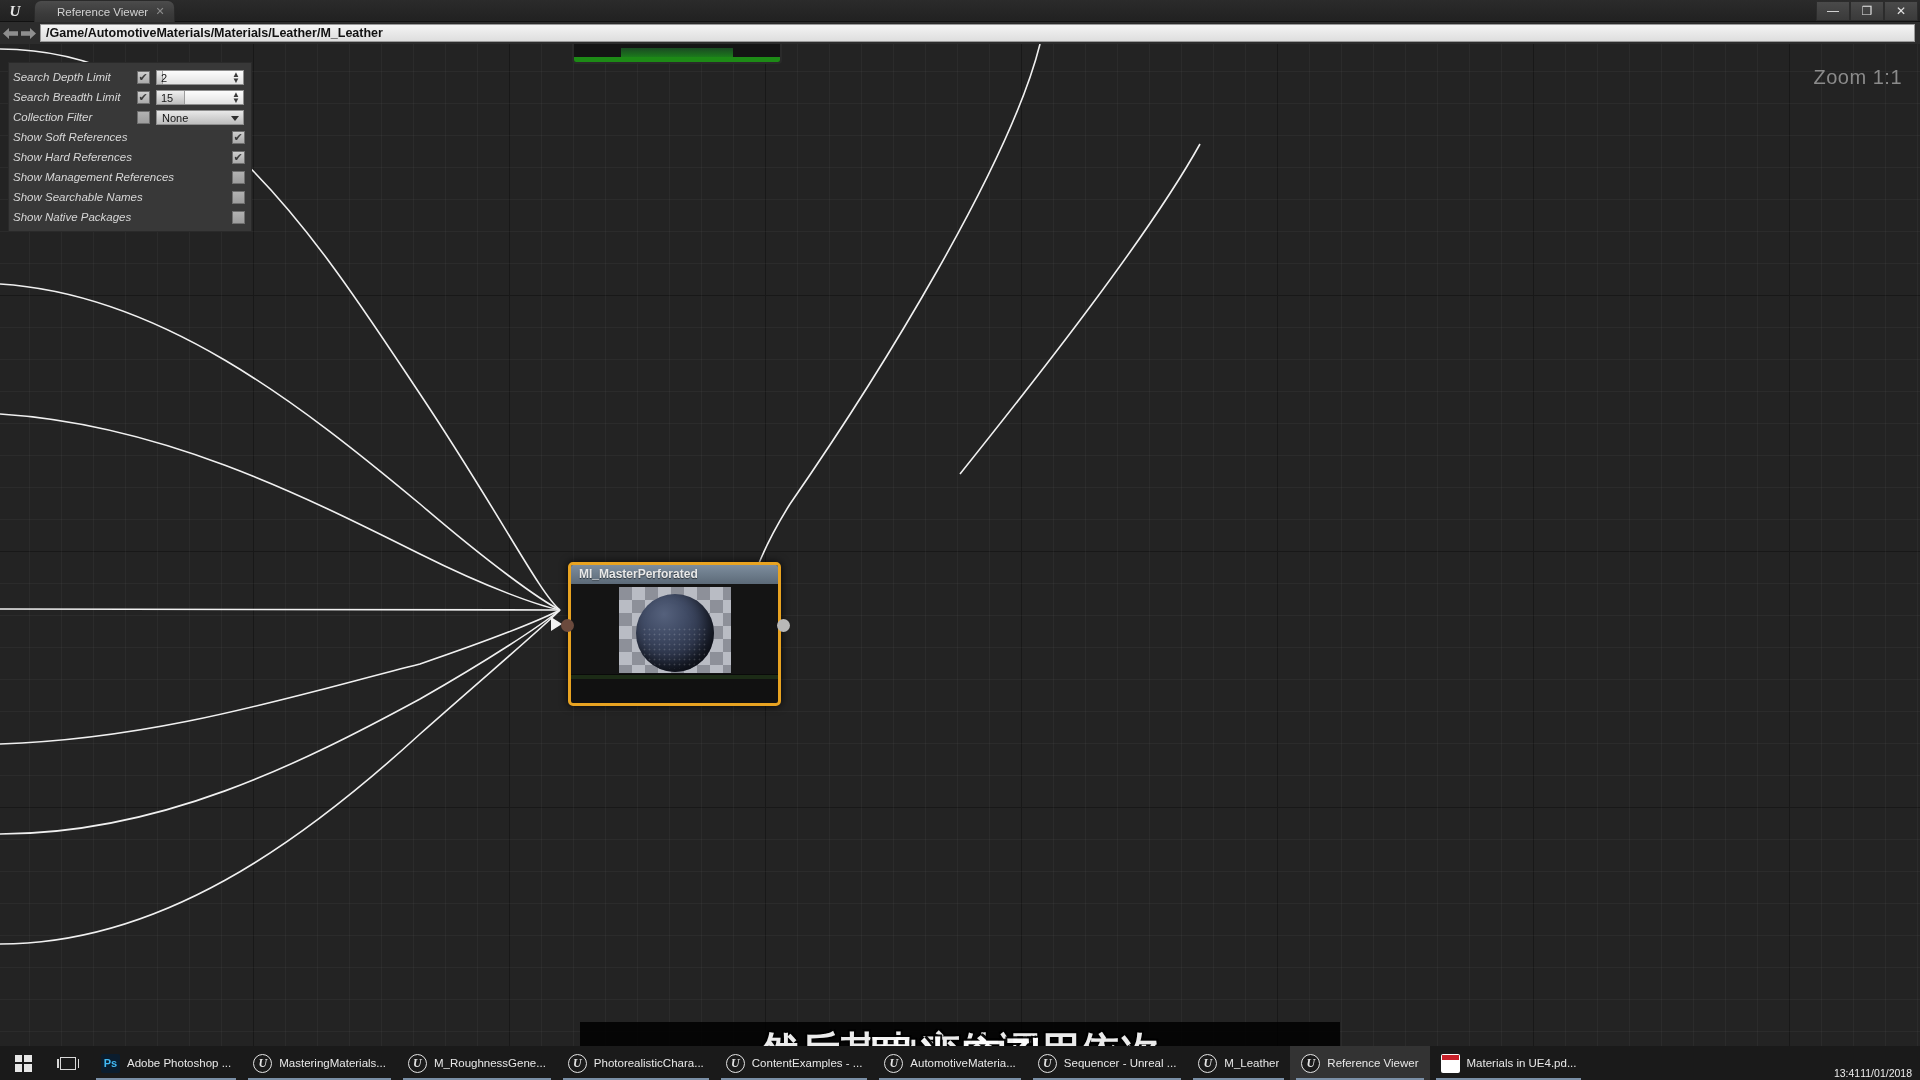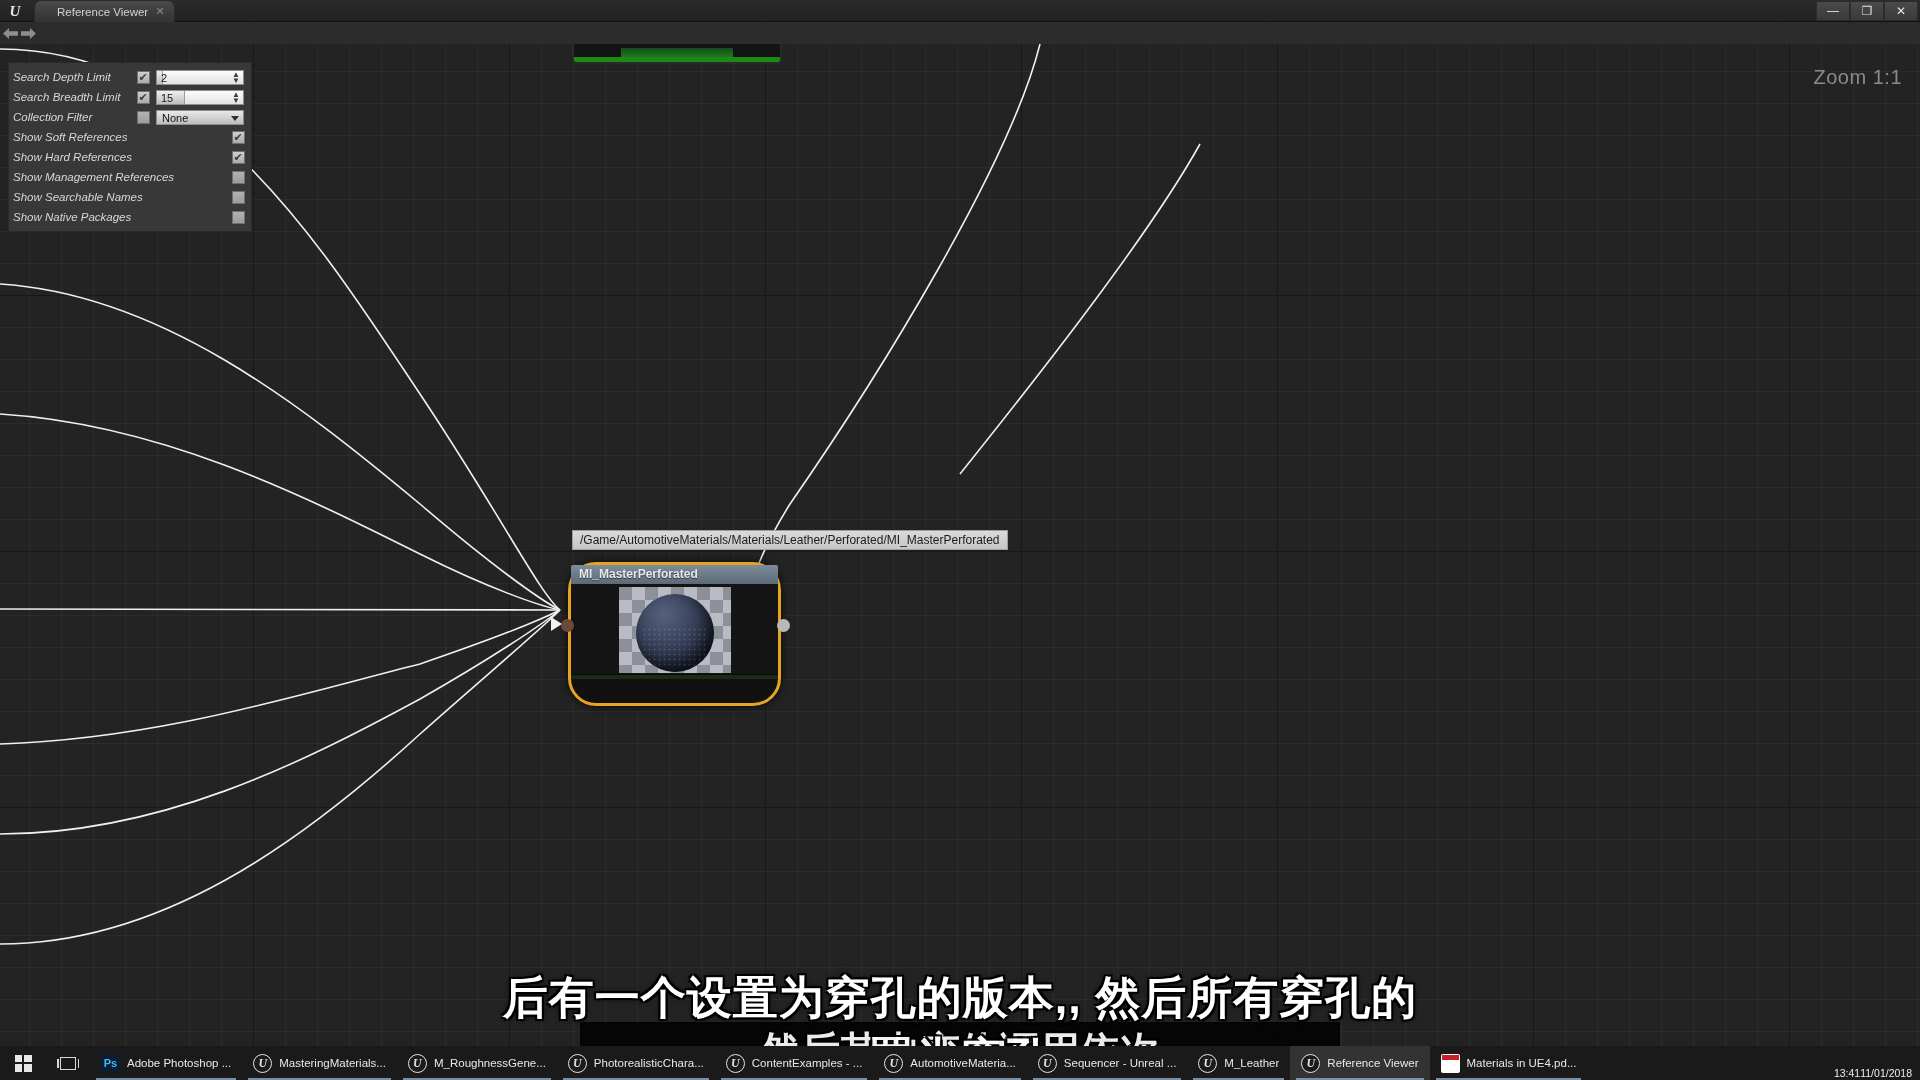--- a/index.html
+++ b/index.html
@@ -318,20 +318,21 @@
 
   <div class="addrbar">
     <div class="nav-arrows">
       <svg class="arw" viewBox="0 0 16 13">
         <polygon points="0,6.5 6,1 6,4.3 15,4.3 15,8.7 6,8.7 6,12" fill="#8e8e8e"></polygon>
       </svg>
       <svg class="arw" viewBox="0 0 16 13">
         <polygon points="16,6.5 10,1 10,4.3 1,4.3 1,8.7 10,8.7 10,12" fill="#8e8e8e"></polygon>
       </svg>
     </div>
+    <div class="addr-field">/Game/AutomotiveMaterials/Materials/Leather/M_Leather</div>
   </div>
 
   <div class="canvas">
 
     <svg class="wires">
       <g fill="none" stroke="#f0f0f0" stroke-width="1.6">
         <path d="M0,5 C200,5 320,200 420,350 C500,470 540,550 560,566"></path>
         <path d="M0,240 C160,250 300,360 420,460 C490,520 540,556 560,566"></path>
         <path d="M0,370 C160,380 300,450 420,510 C490,545 540,562 560,566"></path>
         <path d="M0,565 C200,565 380,566 560,566"></path>
@@ -343,23 +344,22 @@
       </g>
     </svg>
 
     <div class="zoom-label">Zoom 1:1</div>
 
     <div class="node-partial" style="left:572px; top:-32px; width:210px; height:52px;">
       <div class="pgreen"></div>
       <div class="pfoot"></div>
     </div>
 
-    <div class="tooltip" style="left:572px; top:486px;">/Game/AutomotiveMaterials/Materials/Leather/Perforated/MI_MasterPerforated</div>
-
-    <div class="node" style="left:568px; top:518px; width:213px; height:144px;border-radius:28px;">
+
+    <div class="node" style="left:568px; top:518px; width:213px; height:144px;">
       <div class="node-title">MI_MasterPerforated</div>
       <div class="node-body">
         <div class="thumb">
           <div class="sphere"></div>
         </div>
       </div>
       <div class="node-foot"></div>
       <div class="pin-arrow"></div>
       <div class="pin left"></div>
       <div class="pin right"></div>
@@ -418,21 +418,20 @@
 
       <div class="opt-row wide">
         <span class="opt-label">Show Native Packages</span>
         <span class="cbx off"></span>
       </div>
     </div>
 
     <div class="sub-band"></div>
     <div class="sub sub-ghost-a">然后其中变体调用依次</div>
     <div class="sub sub-ghost-b">置为穿孔</div>
-    <div class="sub sub-main">后有一个设置为穿孔的版本,, 然后所有穿孔的</div>
   </div>
 
   <div class="taskbar">
     <div class="tb-start">
       <span class="win-glyph">
           <i></i>
           <i></i>
           <i></i>
           <i></i>
         </span>

